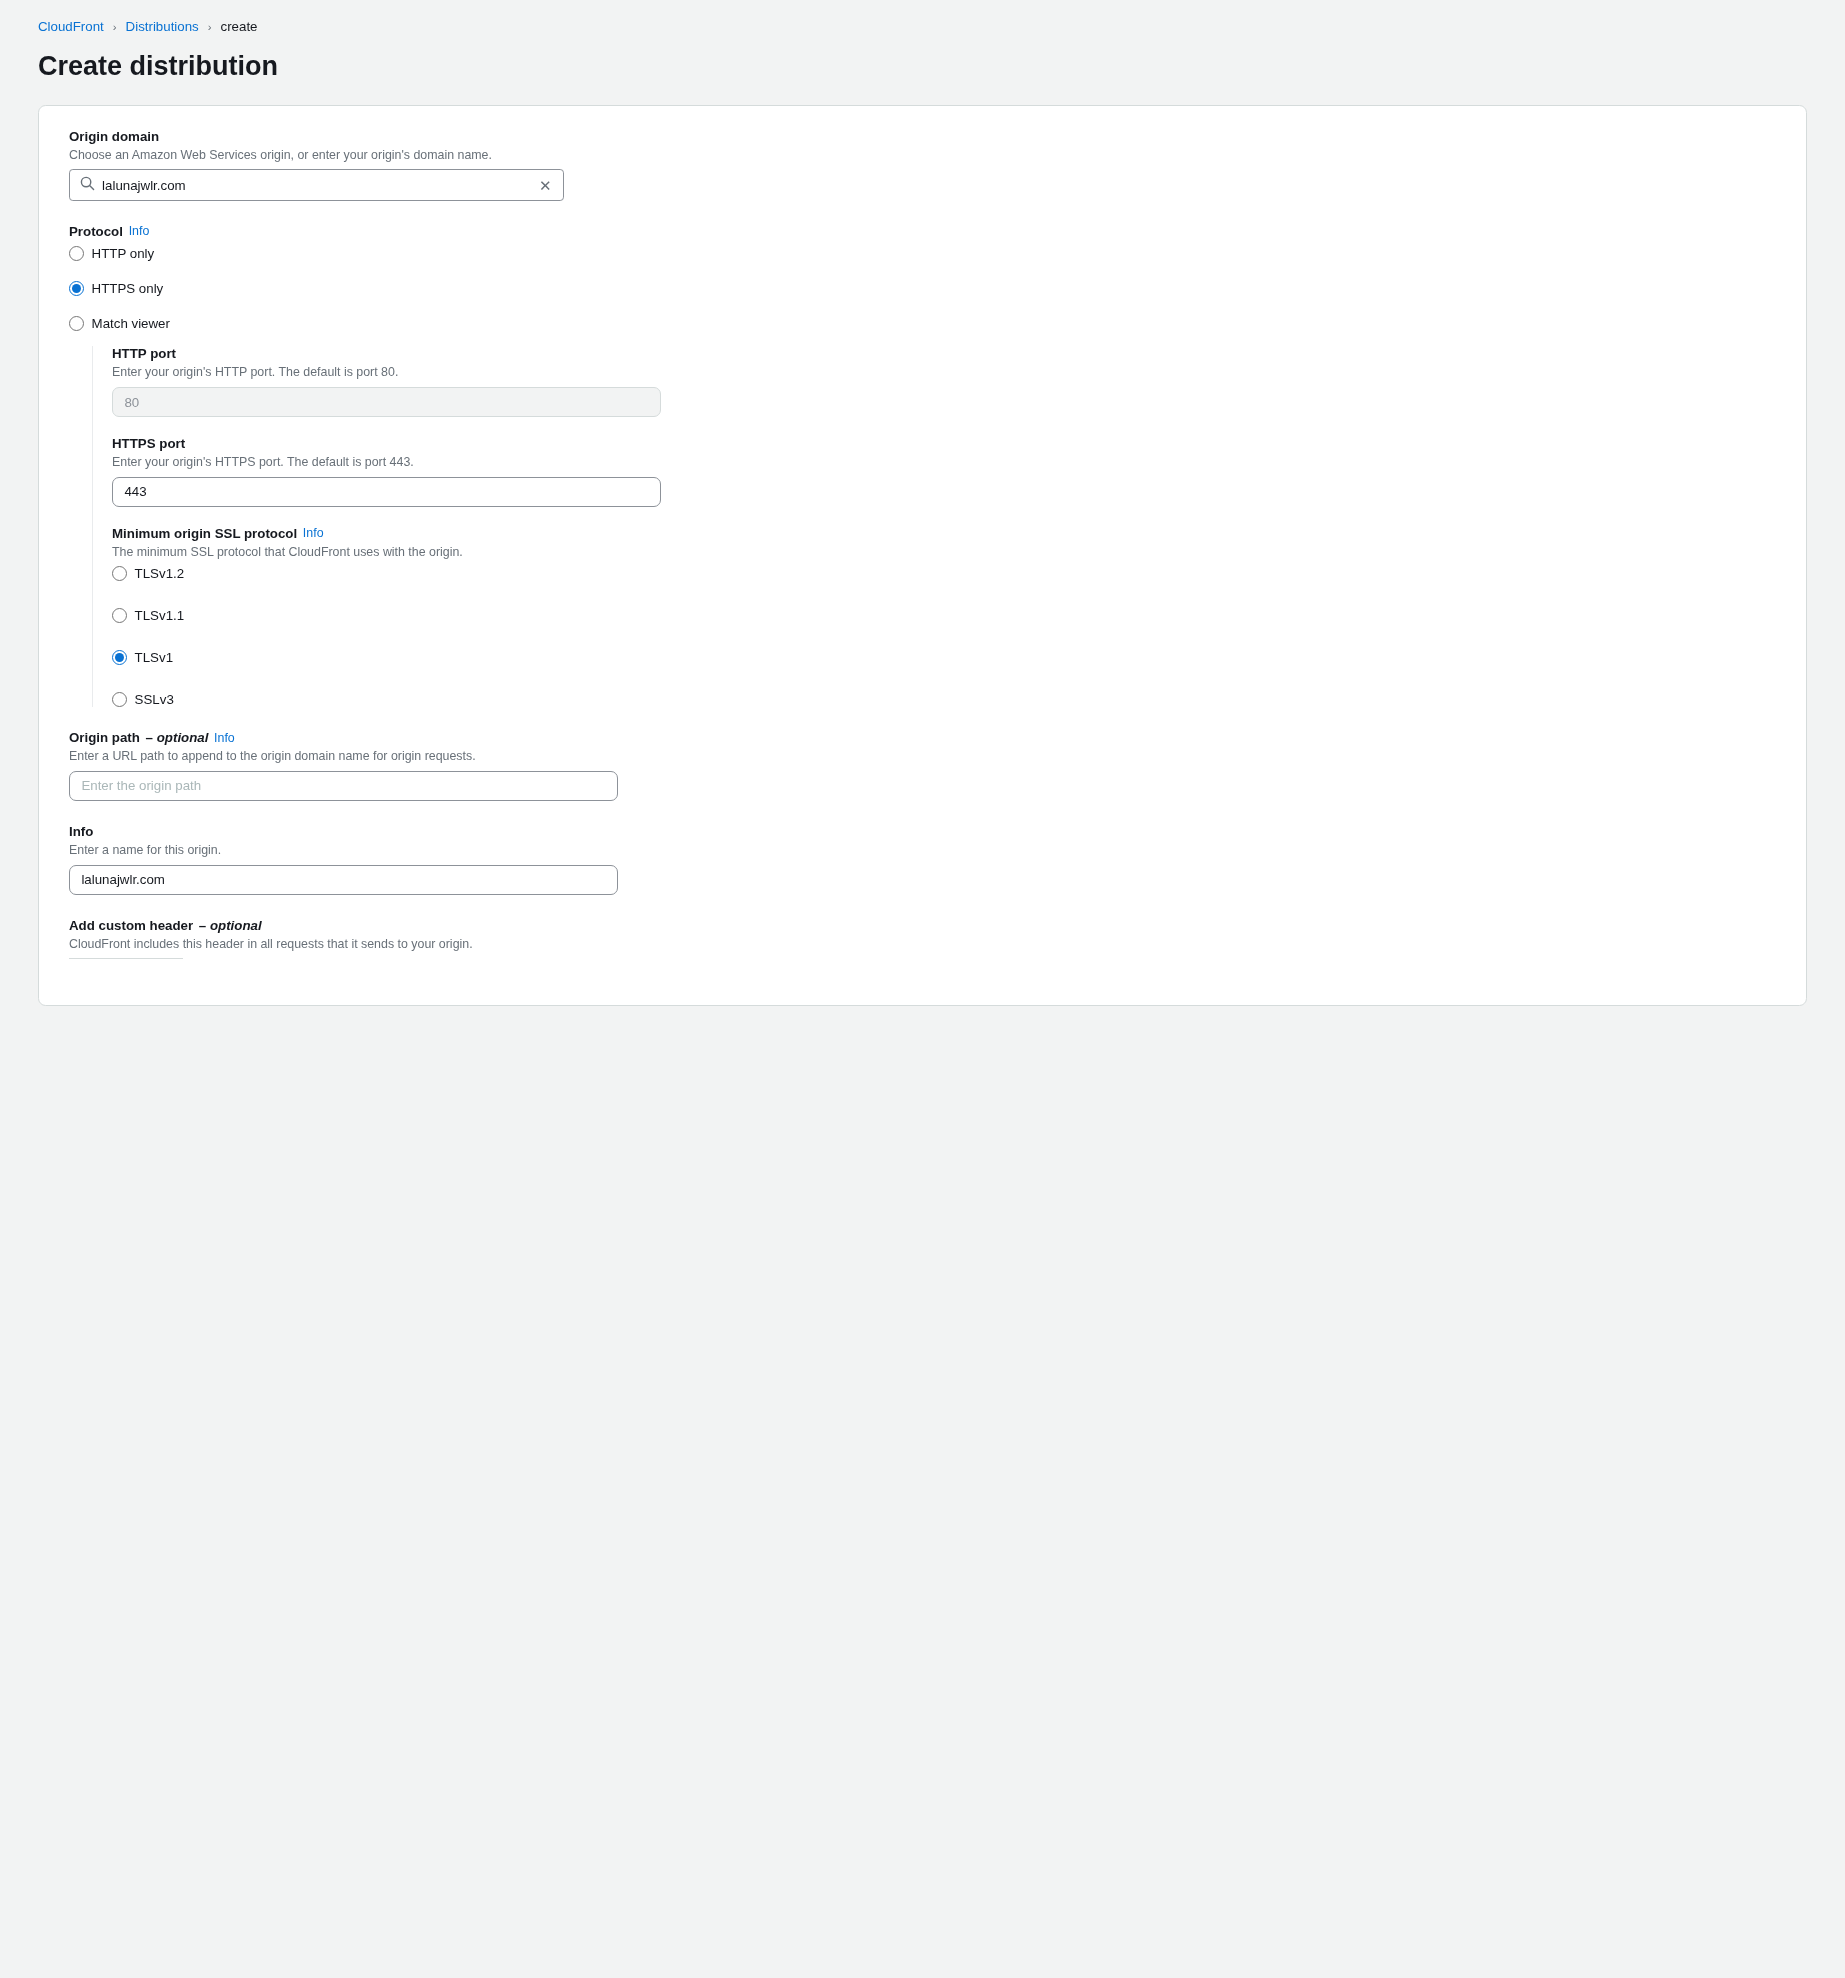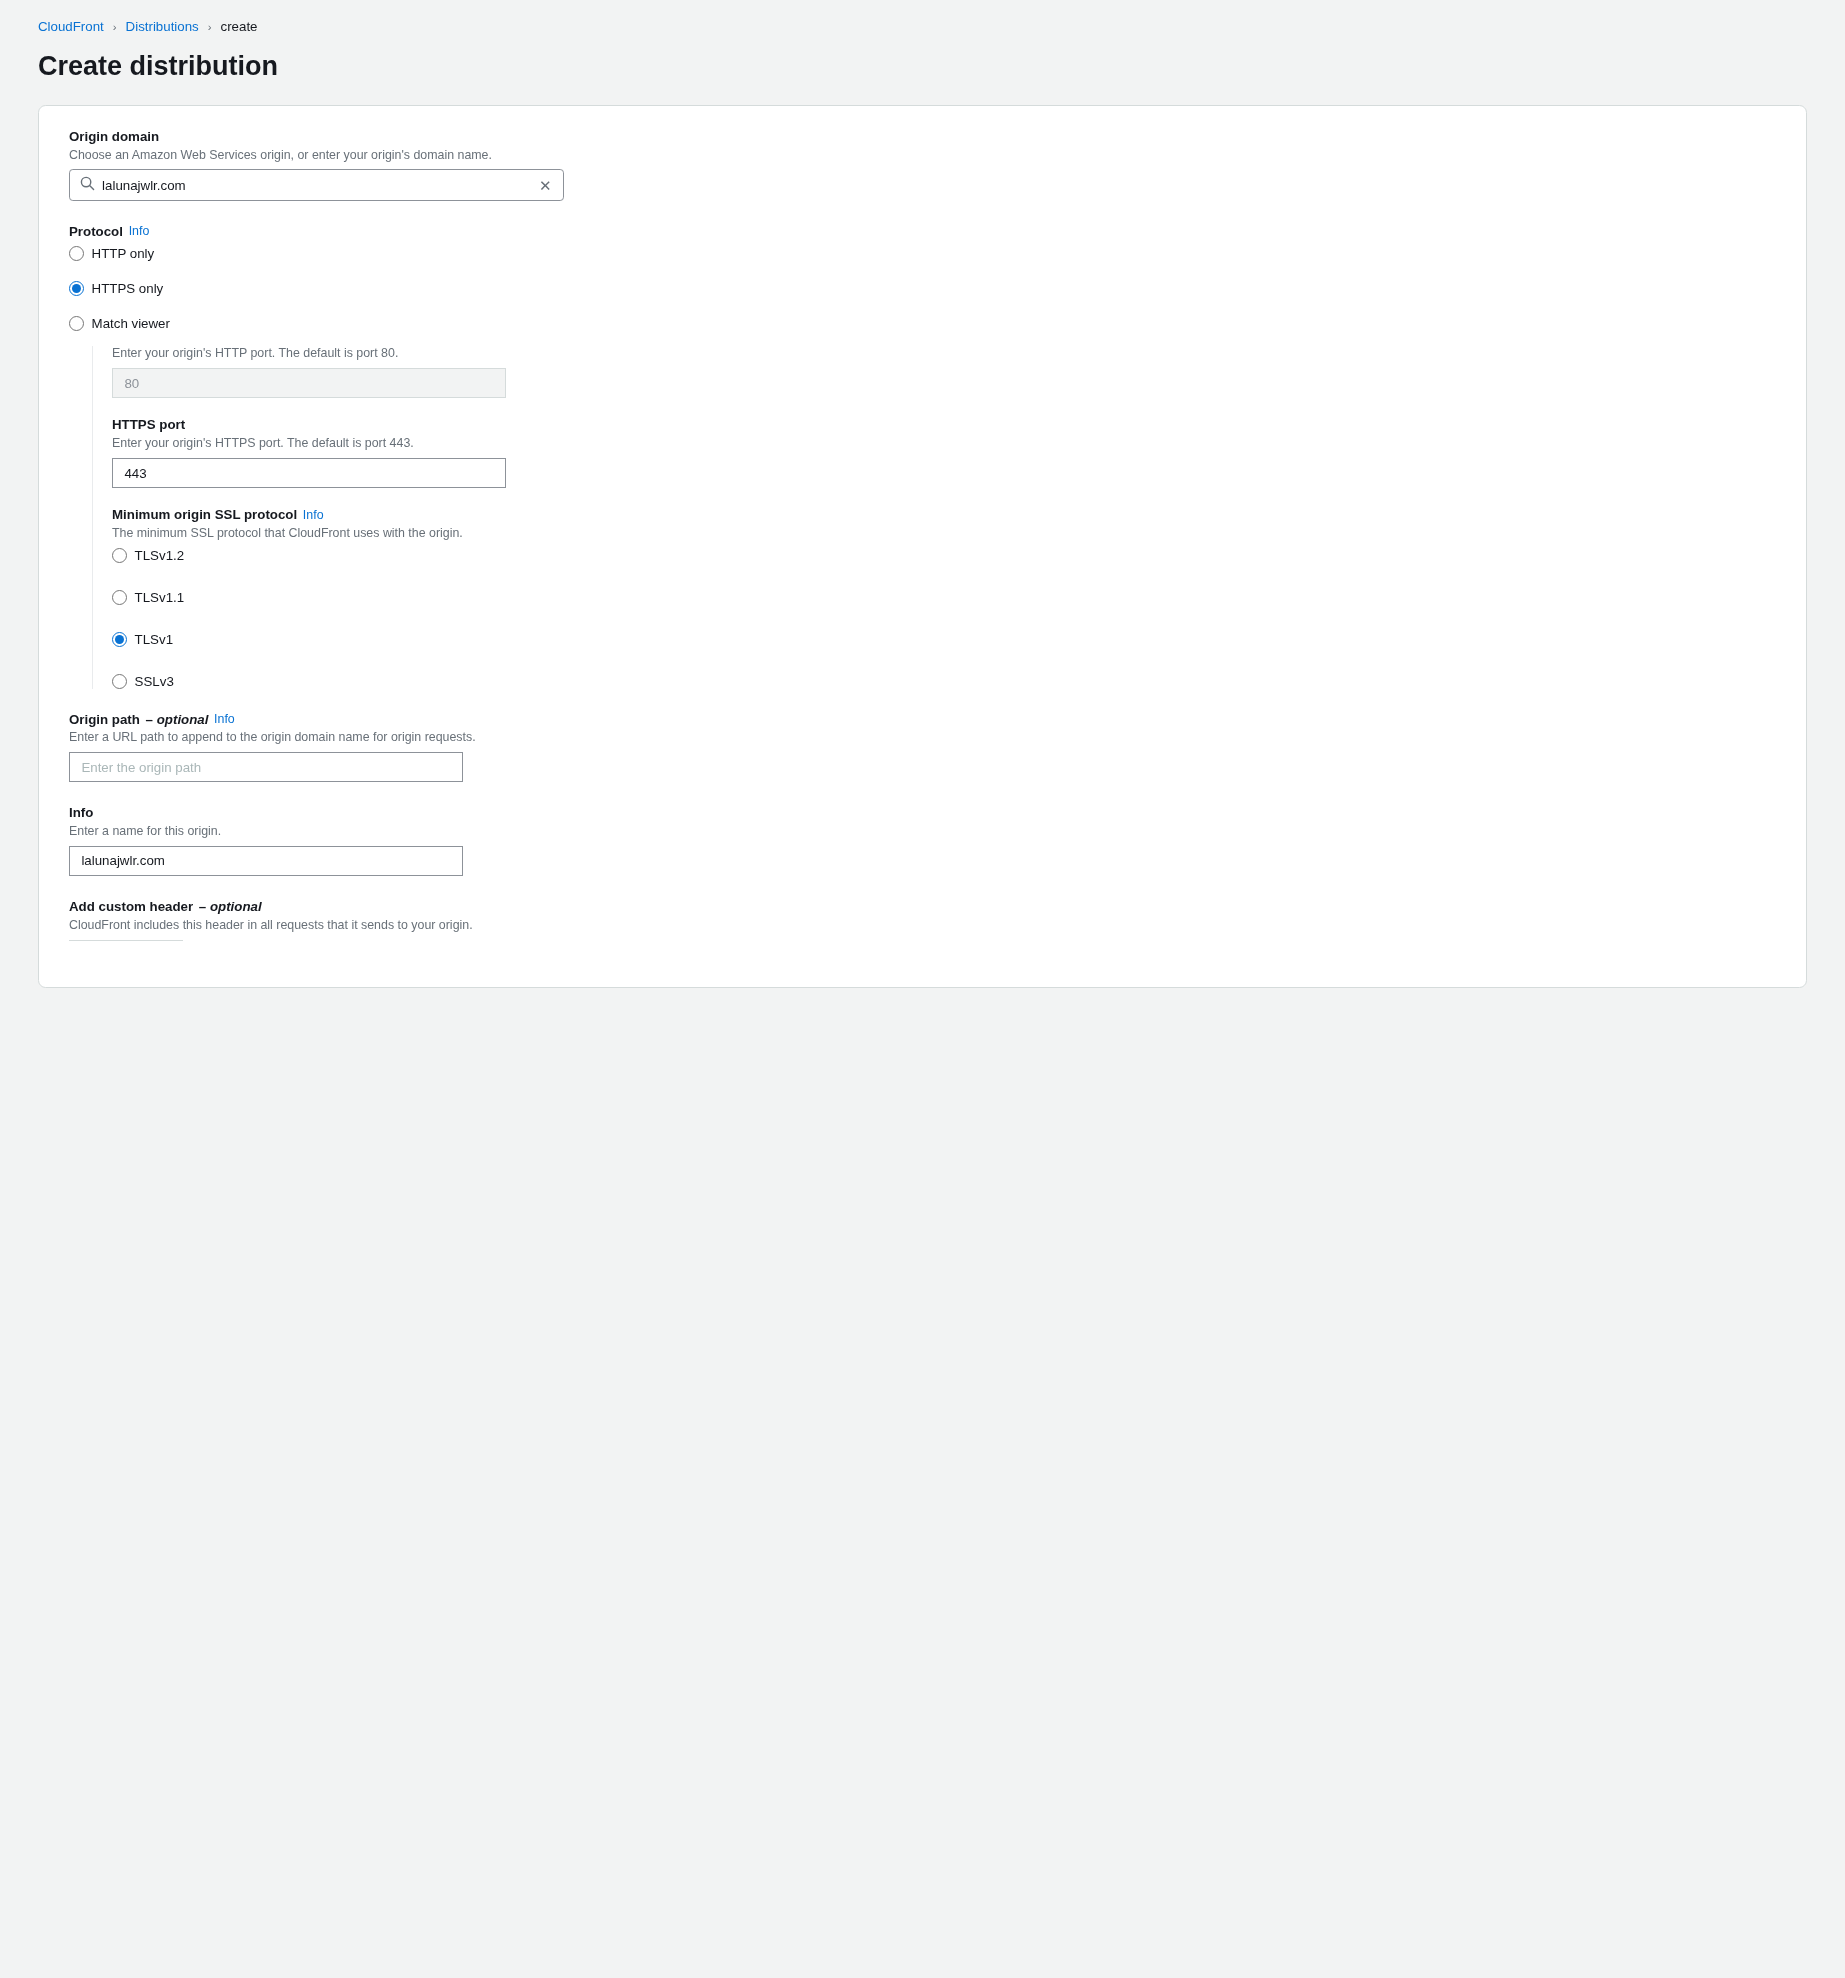--- a/index.html
+++ b/index.html
@@ -131,24 +131,24 @@
     .sub-field-group {
       margin-bottom: 19px;
     }
     .sub-field-label {
       font-size: 13.3px;
       font-weight: 700;
       color: #16191f;
       margin-bottom: 3.8px;
     }
     .text-input {
-      width: 394px;
+      width: 549px;
       padding: 6.7px 11.4px;
       border: 1px solid #8d9299;
-      border-radius: 0;
+      border-radius: 7px;
       font-size: 13.3px;
       color: #16191f;
       background: #fff;
       outline: none;
     }
     .text-input.disabled {
       background: #f2f3f3;
       color: #8d9299;
       cursor: not-allowed;
       border-color: #d5dbdb;
@@ -212,20 +212,21 @@
       </label>
       <label class="radio-item">
         <input type="radio" name="protocol" style="">
         <span>Match viewer</span>
       </label>
     </div>
 
     <div class="indented-section">
 
       <div class="sub-field-group">
+        <div class="sub-field-label">HTTP port</div>
         <div class="field-description">Enter your origin's HTTP port. The default is port 80.</div>
         <input type="text" class="text-input disabled" disabled="" value="80" style="">
       </div>
 
       <div class="sub-field-group">
         <div class="sub-field-label">HTTPS port</div>
         <div class="field-description">Enter your origin's HTTPS port. The default is port 443.</div>
         <input type="text" class="text-input" value="443" style="">
       </div>
 

